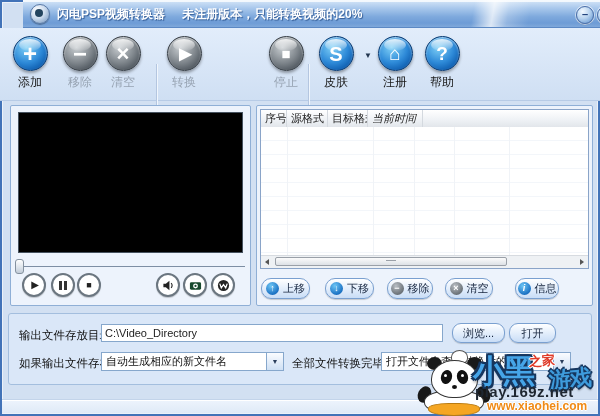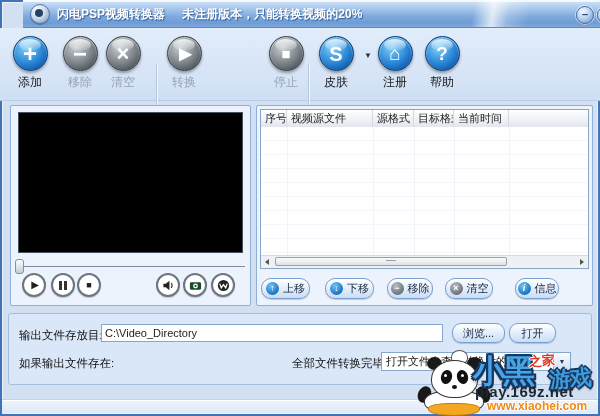--- a/index.html
+++ b/index.html
@@ -228,24 +228,23 @@
         <circle cx="7" cy="7" r="6" fill="#222"></circle>
         <path d="M3 5l1.6 4.5L7 6l2.4 3.5L11 5" fill="none" stroke="#fff" stroke-width="1.3"></path>
       </svg>
     </div>
   </div>
 
   <div class="abs panel right-panel">
     <div class="abs listview">
       <div class="abs lv-header">
         <div class="hcell" style="width:26px;">序号</div>
-        <div class="hcell" style="width:86px;">视频源文件</div>
         <div class="hcell" style="width:41px;">源格式</div>
         <div class="hcell" style="width:40px;">目标格式</div>
-        <div class="hcell" style="width:55px;">当前时间</div>
+        <div class="hcell" style="width:55px;font-style:italic;">当前时间</div>
       </div>
       <div class="abs lv-body"></div>
       <div class="abs vline" style="left:26px;"></div>
       <div class="abs vline" style="left:112px;"></div>
       <div class="abs vline" style="left:153px;"></div>
       <div class="abs vline" style="left:193px;"></div>
       <div class="abs vline" style="left:248px;"></div>
       <div class="abs lv-scroll">
         <div class="abs sarrow" style="left:0;">
             <span class="tri l"></span>
@@ -281,20 +280,24 @@
   <div class="abs groupbox">
     <div class="abs glabel" style="left:10px;top:14px;">输出文件存放目录:</div>
     <div class="abs tinput" style="left:92px;top:10px;width:342px;height:18px;">C:\Video_Directory</div>
     <div class="abs gbtn" style="left:443px;top:9px;width:53px;height:20px;">
         <span>浏览...</span>
       </div>
     <div class="abs gbtn" style="left:500px;top:9px;width:47px;height:20px;">
         <span>打开</span>
       </div>
     <div class="abs glabel" style="left:10px;top:42px;">如果输出文件存在:</div>
+    <div class="abs combo" style="left:92px;top:38px;width:183px;height:19px;">
+      <span class="ctext">自动生成相应的新文件名</span>
+      <span class="carrow">▼</span>
+    </div>
     <div class="abs glabel" style="left:283px;top:42px;">全部文件转换完毕后:</div>
     <div class="abs combo" style="left:372px;top:38px;width:190px;height:19px;">
       <span class="ctext">打开文件夹查看转换后的文件</span>
       <span class="carrow">▼</span>
     </div>
   </div>
 
   <div class="abs statusbar"></div>
 
   <div class="abs watermark">

